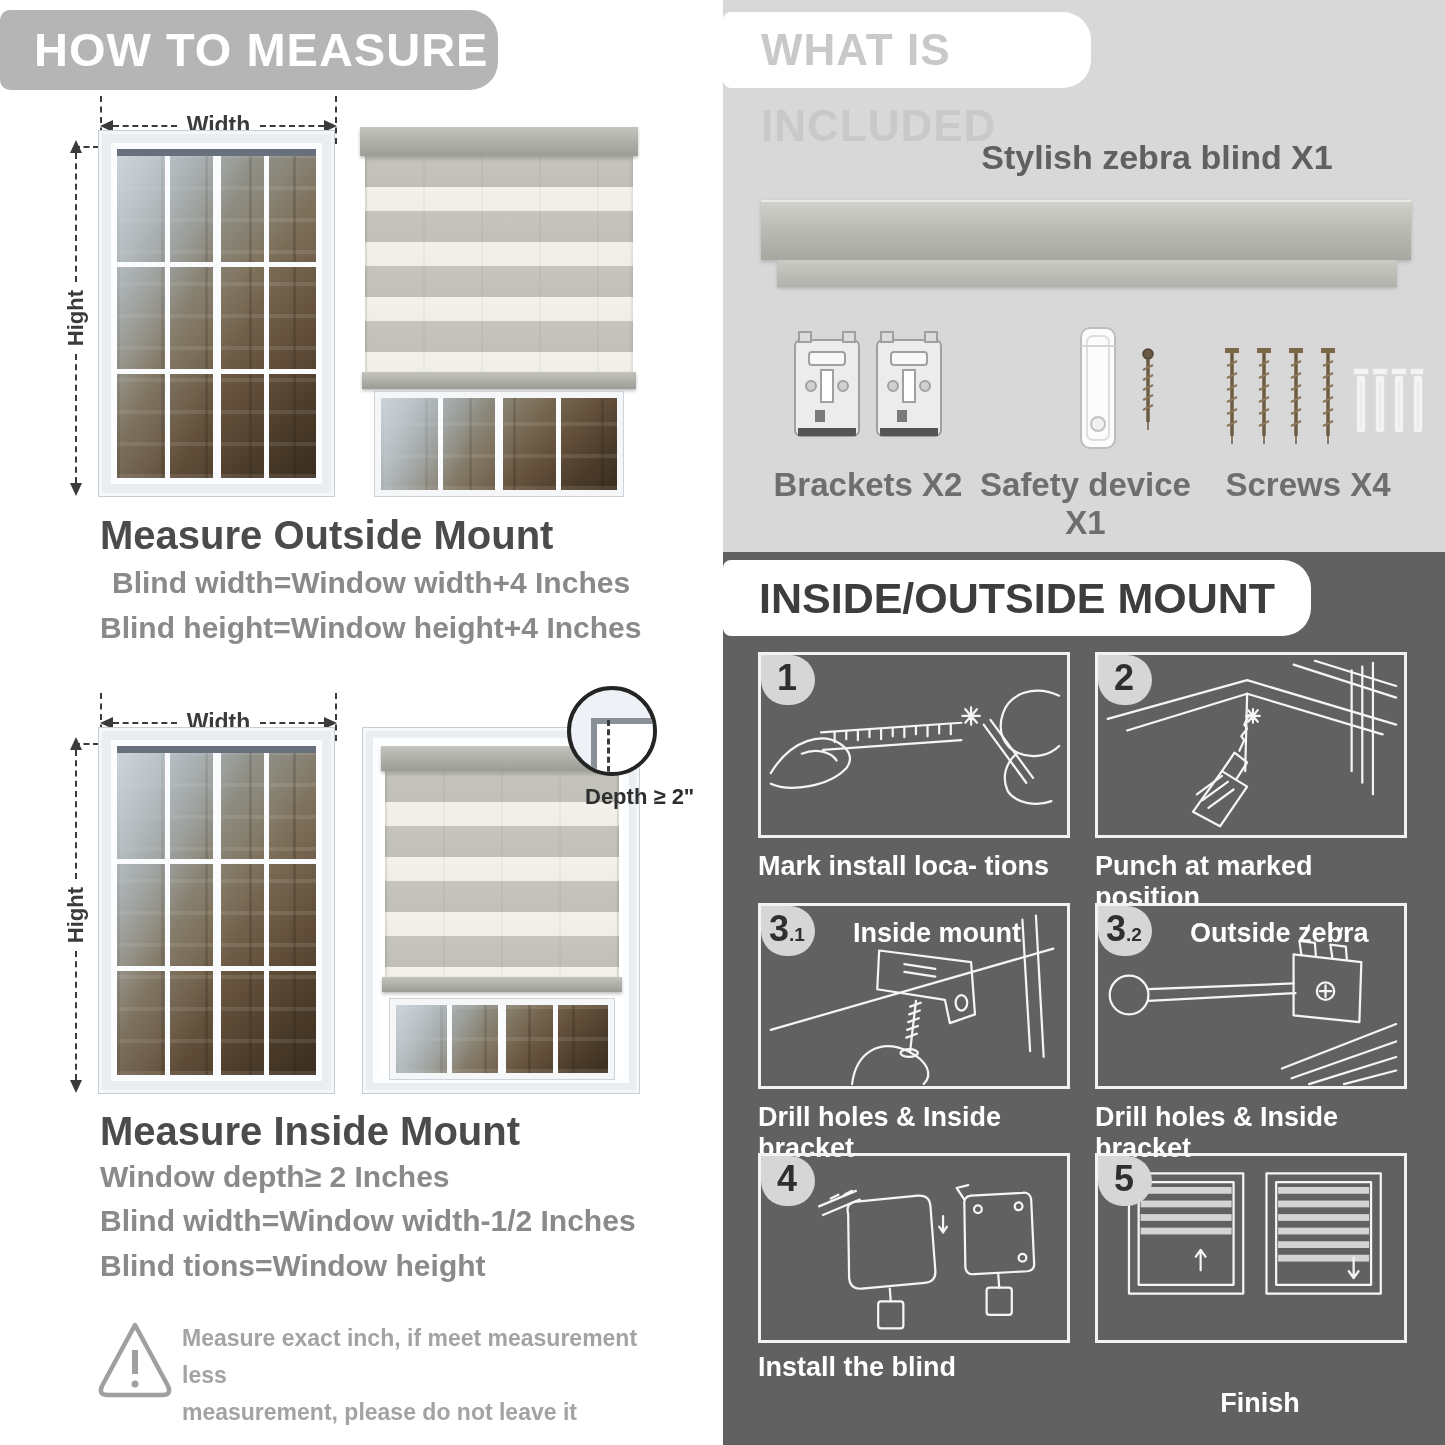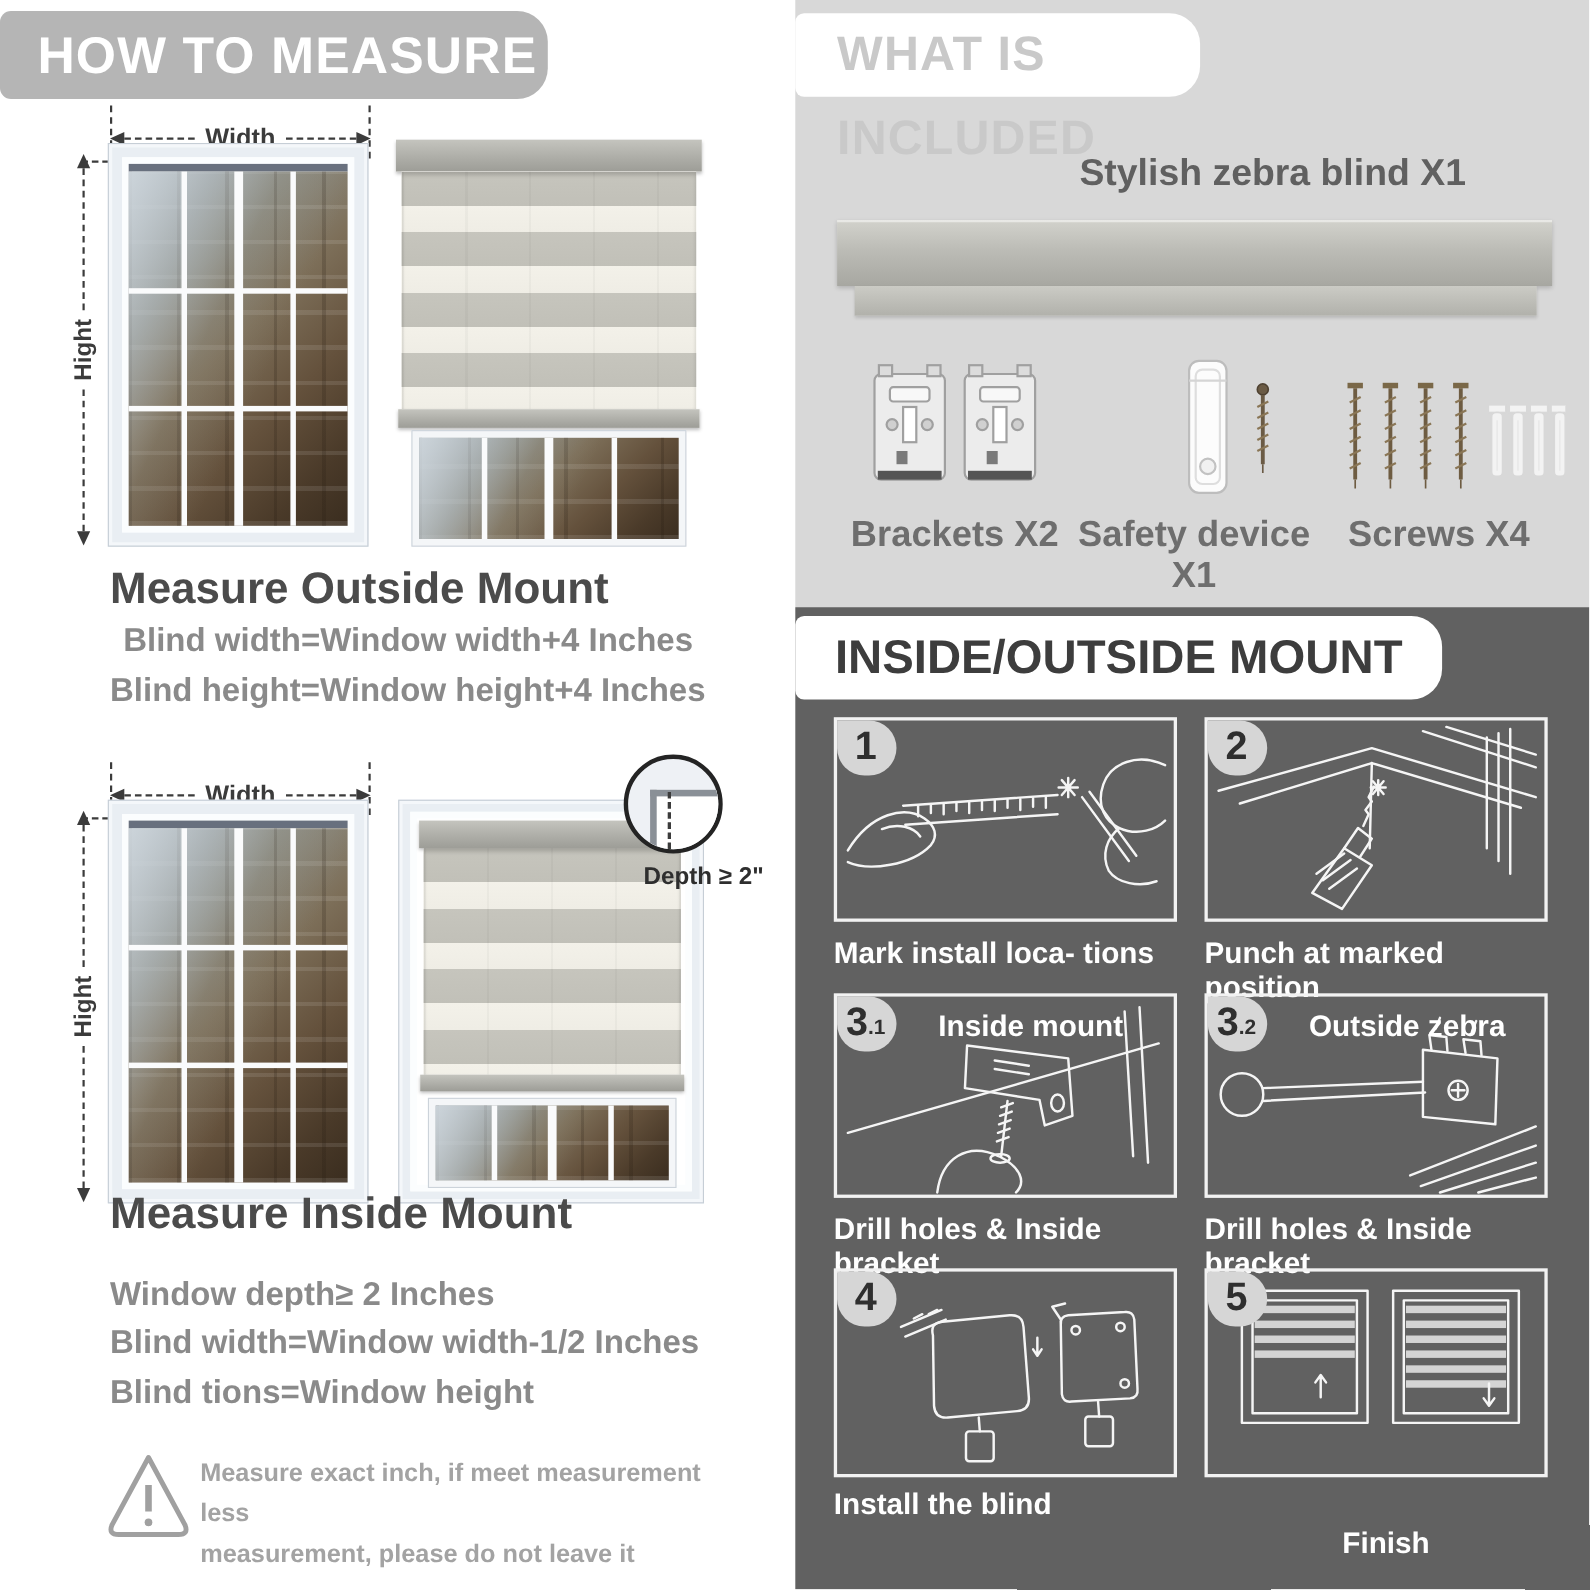--- a/index.html
+++ b/index.html
@@ -196,21 +196,21 @@
         <div class="m mv3"></div>
       </div>
     </div>
     <div class="abs callout" style="left:204px;top:-42px;">
       <div class="co-white"></div>
       <div class="co-dash"></div>
     </div>
     <div class="abs depth-lbl" style="left:222px;top:56px;white-space:nowrap;">Depth ≥ 2"</div>
   </div>
 
-  <div class="abs t-title" style="left:100px;top:1081px;">Measure Inside Mount</div>
+  <div class="abs t-title" style="left:100px;top:1109px;">Measure Inside Mount</div>
   <div class="abs t-line" style="left:100px;top:1160px;">Window depth≥ 2 Inches</div>
   <div class="abs t-line" style="left:100px;top:1204px;">Blind width=Window width-1/2 Inches</div>
   <div class="abs t-line" style="left:100px;top:1249px;">Blind tions=Window height</div>
 
   <svg class="abs" style="left:95px;top:1316px;" width="80" height="86" viewBox="0 0 80 86">
     <path d="M40 9 L73 70 Q77 79 67 79 L13 79 Q3 79 7 70 Z" fill="none" stroke="#a0a0a0" stroke-width="4.5" stroke-linejoin="round"></path>
     <line x1="40" y1="34" x2="40" y2="58" stroke="#a0a0a0" stroke-width="6"></line>
     <circle cx="40" cy="68" r="3.5" fill="#a0a0a0"></circle>
   </svg>
   <div class="abs warn-text" style="left:182px;top:1320px;">

